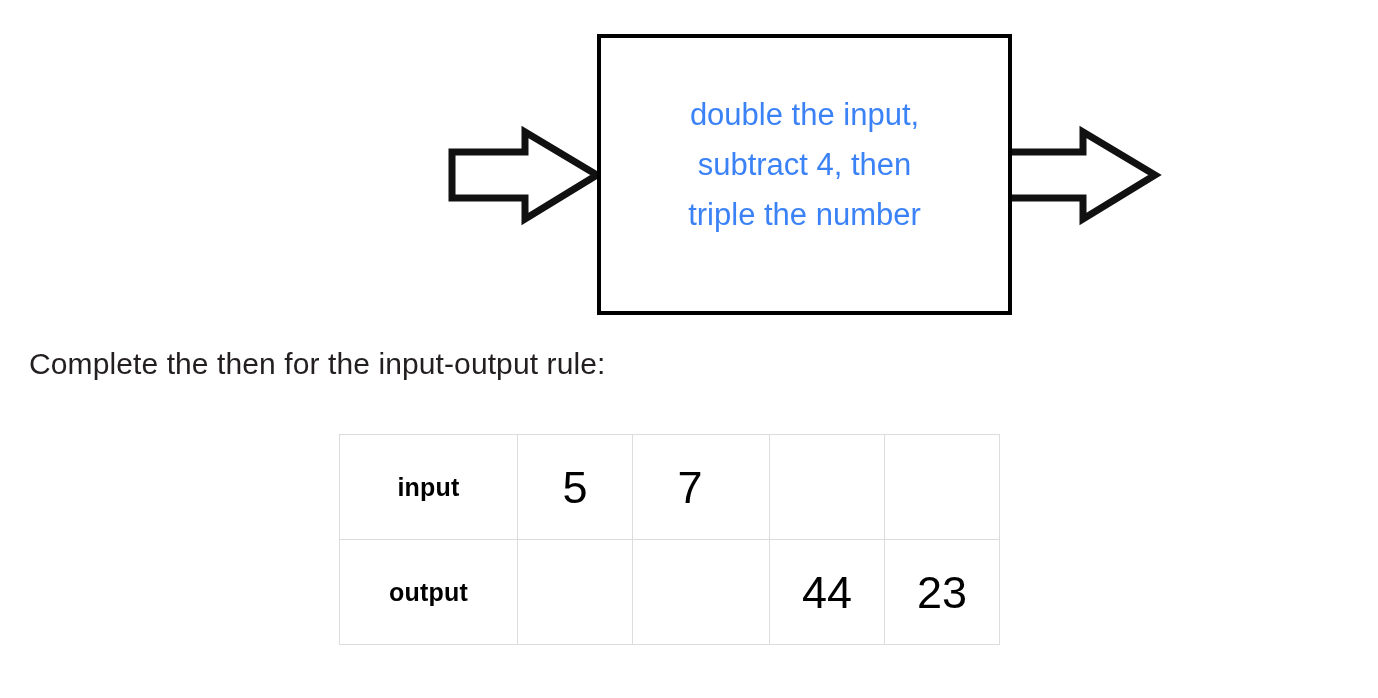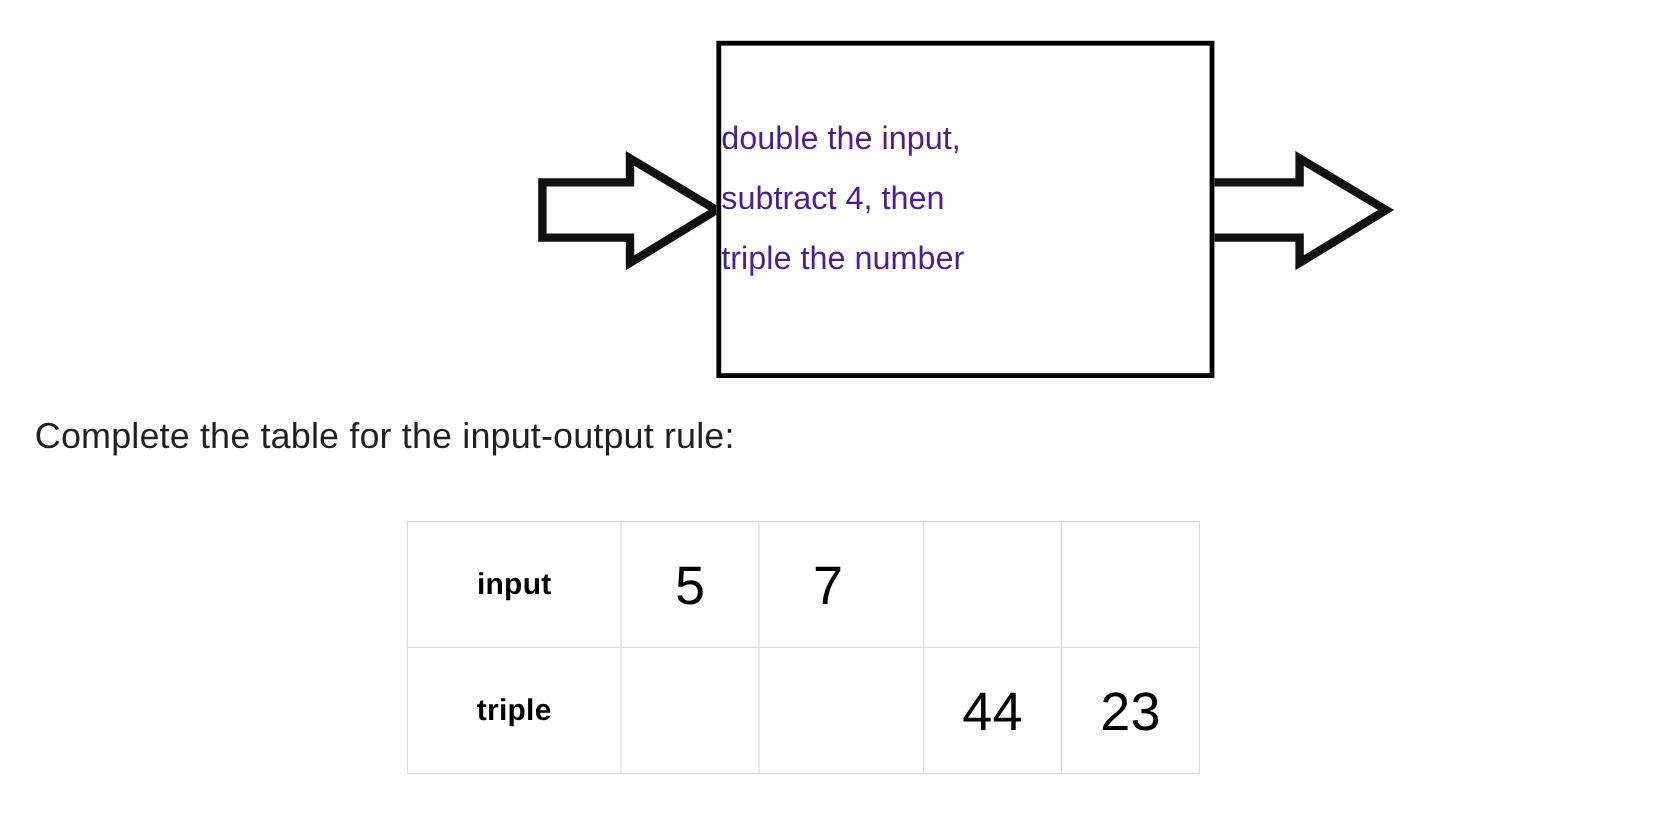--- a/index.html
+++ b/index.html
@@ -36,25 +36,25 @@
     box-sizing: border-box;
     background: #ffffff;
     z-index: 2;
   }
 
   .machine-rule-text {
     position: absolute;
     left: 0;
     right: 0;
     top: 52px;
-    text-align: left;
+    text-align: center;
     font-family: "Liberation Sans", sans-serif;
-    font-size: 27px;
+    font-size: 31px;
     line-height: 50px;
-    color: #4c1d95;
+    color: #3b82f6;
     font-weight: 400;
     letter-spacing: 0px;
     white-space: pre-line;
   }
 
   .arrow-svg {
     position: absolute;
     z-index: 1;
   }
   #input-arrow { left: 445px; top: 120px; }
@@ -132,34 +132,34 @@
     <path d="M 2 32 L 78 32 L 78 12 L 150 55 L 78 99 L 78 78 L 2 78" fill="#ffffff" stroke="#111111" stroke-width="7" stroke-linejoin="miter" stroke-linecap="butt"></path>
   </svg>
 
   <div class="machine-box">
     <div class="machine-rule-text">double the input,
 subtract 4, then
 triple the number</div>
   </div>
 </div>
 
-<div id="prompt-line">Complete the table for the input-output rule:</div>
+<div id="prompt-line">Complete the then for the input-output rule:</div>
 
 <div id="io-table-wrap">
   <table class="io-table">
     <tbody>
       <tr>
         <td class="rowlabel">input</td>
         <td class="datacell">5</td>
         <td class="datacell shift-left">7</td>
         <td class="datacell"></td>
         <td class="datacell"></td>
       </tr>
       <tr>
-        <td class="rowlabel">triple</td>
+        <td class="rowlabel">output</td>
         <td class="datacell"></td>
         <td class="datacell"></td>
         <td class="datacell">44</td>
         <td class="datacell">23</td>
       </tr>
     </tbody>
   </table>
 </div>
 
 </body></html>

